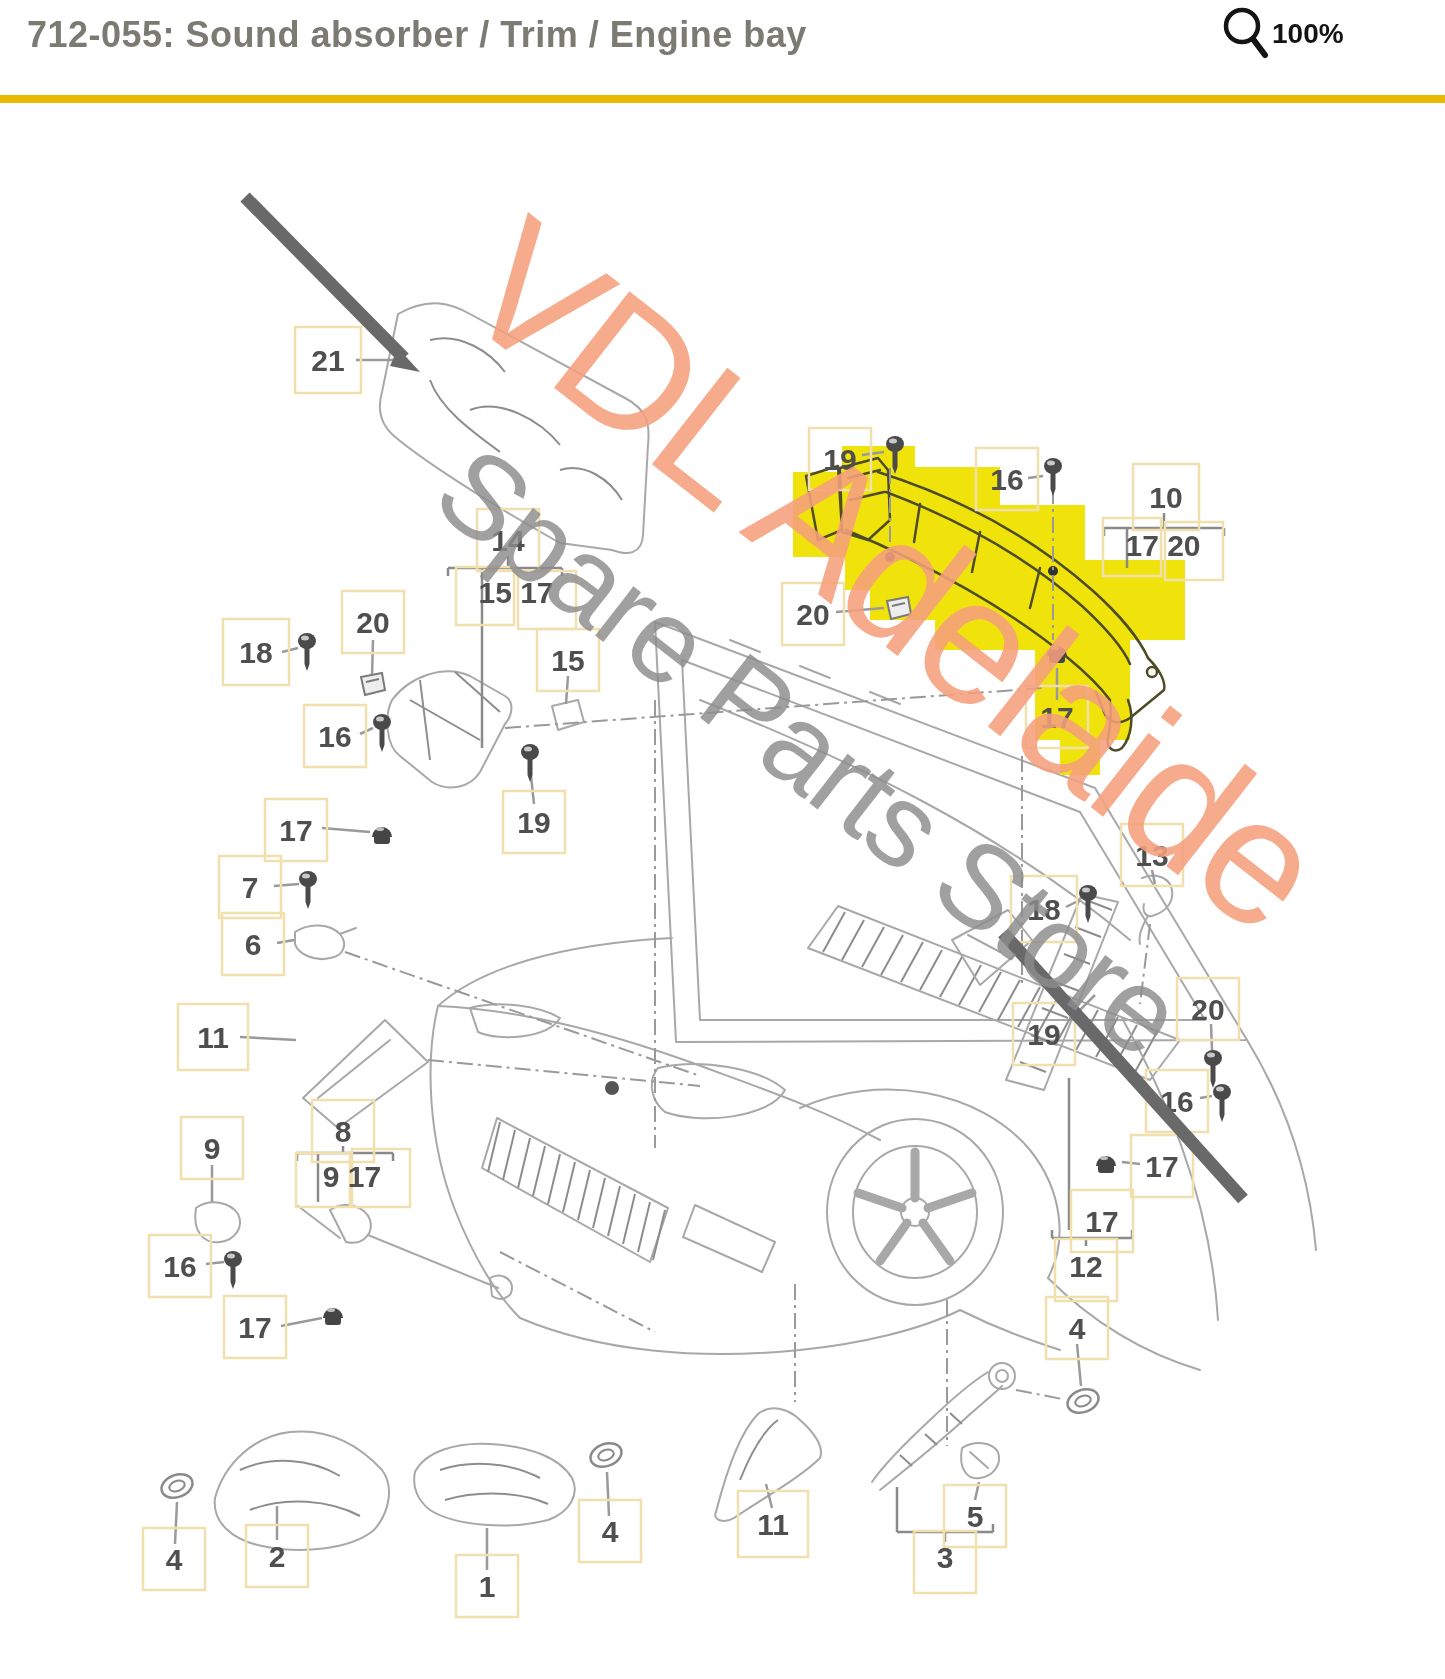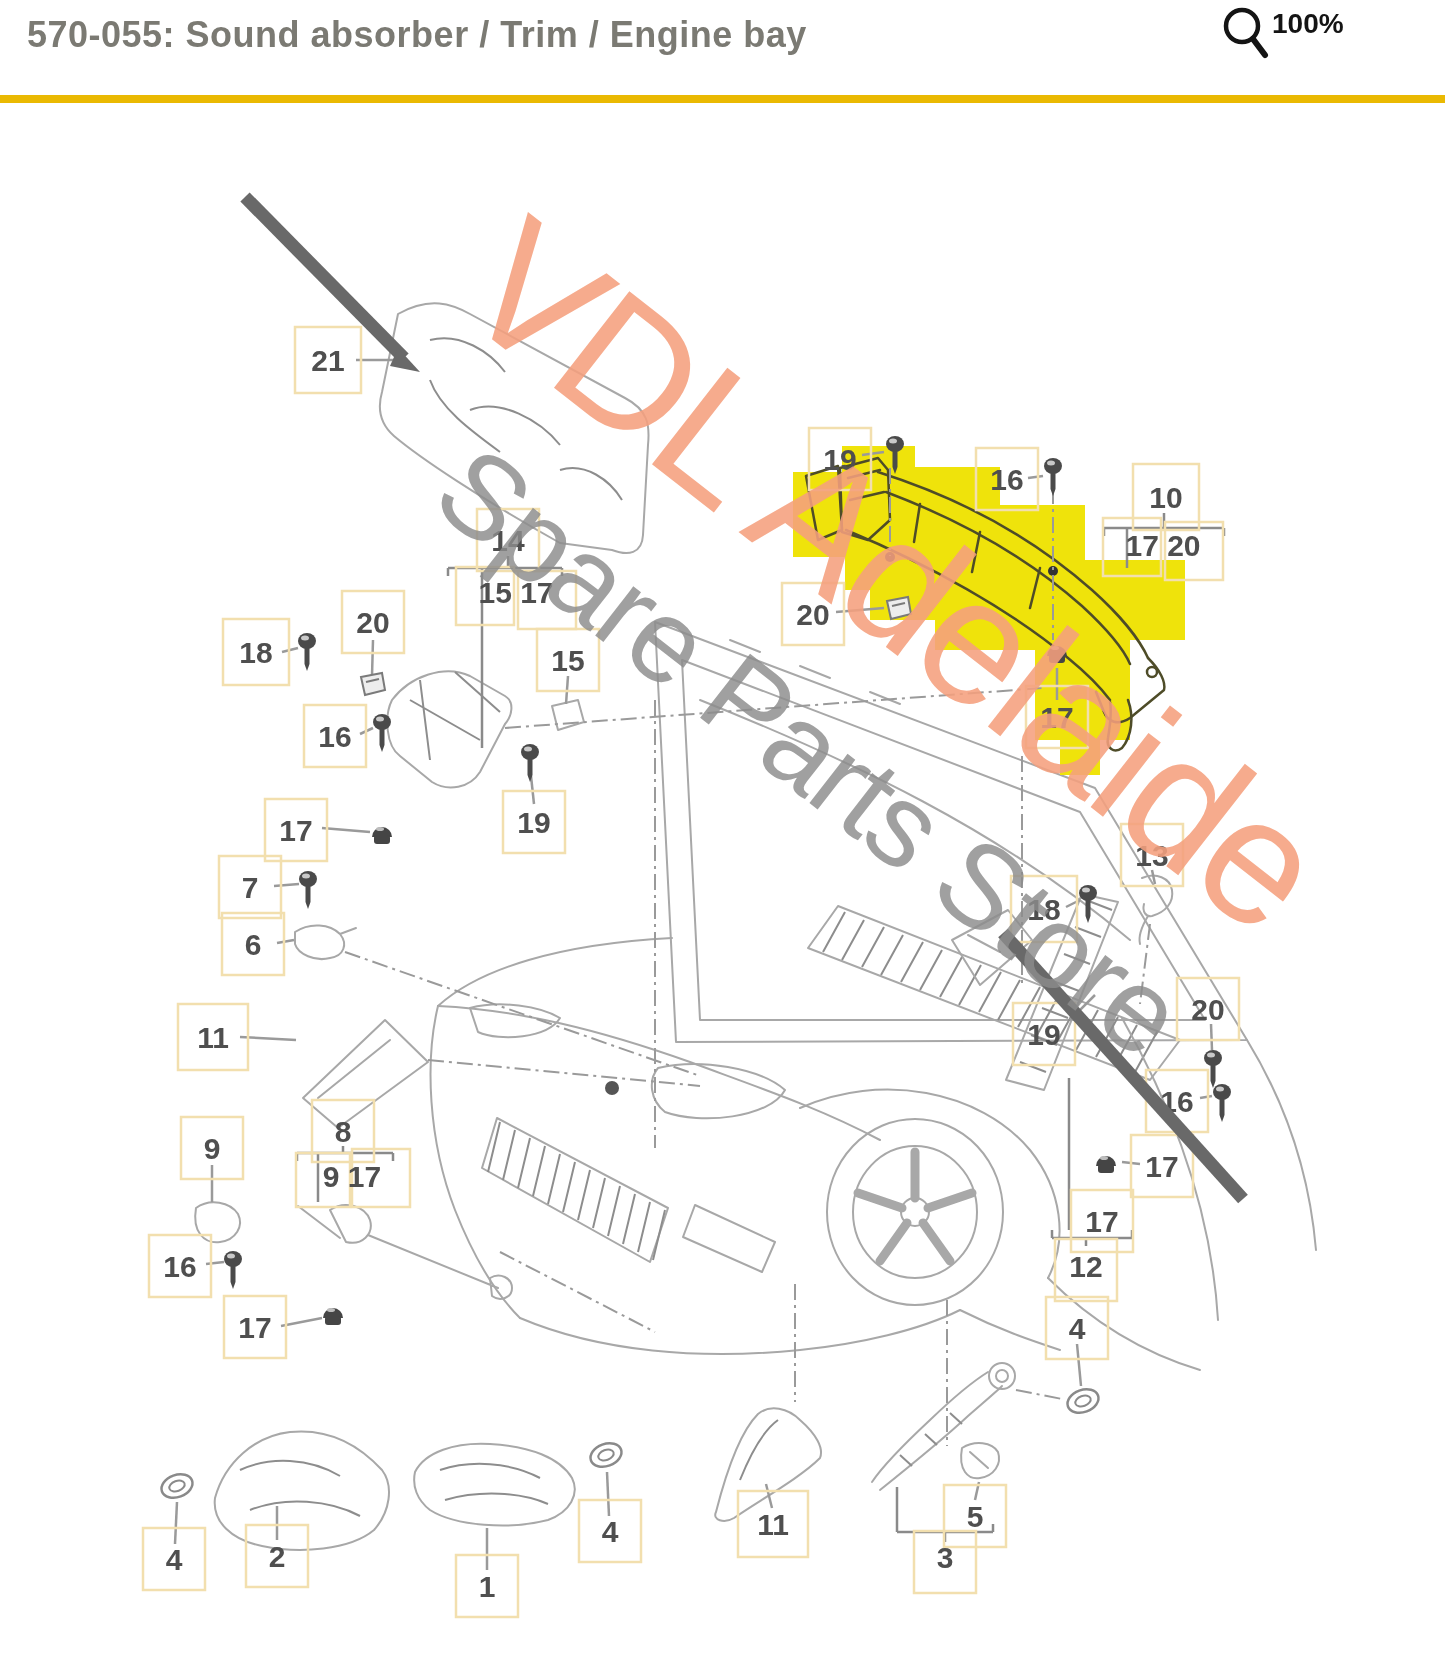--- a/index.html
+++ b/index.html
@@ -1,41 +1,41 @@
 <!DOCTYPE html>
 <html><head>
 <meta charset="utf-8">
 <style>
   html,body{margin:0;padding:0;background:#fff;}
   .page{position:relative;width:1445px;height:1679px;background:#ffffff;overflow:hidden;
         font-family:"Liberation Sans",sans-serif;}
   .title{position:absolute;left:27px;top:14px;font-size:36px;font-weight:bold;color:#7b7a73;
          letter-spacing:0.5px;white-space:nowrap;}
-  .zoomctl{position:absolute;left:1218px;top:2px;display:flex;align-items:flex-start;cursor:pointer;}
+  .zoomctl{position:absolute;left:1218px;top:2px;display:flex;align-items:center;cursor:pointer;}
   .zoomctl .pct{font-size:28px;font-weight:bold;color:#141414;margin-left:2px;margin-top:6px;}
   .divider{position:absolute;left:0;top:95px;width:1445px;height:8px;background:#eab902;}
   svg text.ln{font-family:"Liberation Sans",sans-serif;font-size:30px;font-weight:bold;fill:#4f4f4f;
               text-anchor:middle;}
   svg .lbox{fill:none;stroke:#f2dfae;stroke-width:2.5;}
   svg .sk{stroke:#a8a8a8;stroke-width:2;fill:none;stroke-linecap:round;stroke-linejoin:round;}
   svg .skd{stroke:#8d8d8d;stroke-width:2;fill:none;}
   svg .ld{stroke:#9a9a9a;stroke-width:2.5;fill:none;}
   svg .br{stroke:#8a8a8a;stroke-width:2.5;fill:none;}
   svg .dd{stroke:#9a9a9a;stroke-width:2;fill:none;stroke-dasharray:16 5 3 5;}
   svg .p10{stroke:#4e4c28;stroke-width:2.5;fill:none;stroke-linecap:round;stroke-linejoin:round;}
   svg .thick{stroke:#696969;stroke-width:13;fill:none;}
   .wm1{font-family:"Liberation Sans",sans-serif;font-size:178px;fill:#f5a07e;opacity:0.88;letter-spacing:-4px;}
   .wm2{font-family:"Liberation Sans",sans-serif;font-size:118px;fill:#8c8c8c;opacity:0.82;letter-spacing:-2px;}
 </style>
 </head>
 <body>
 
 <div class="page">
 
-  <div class="title">570-055: Sound absorber / Trim / Engine bay</div>
+  <div class="title">712-055: Sound absorber / Trim / Engine bay</div>
 
   <div class="zoomctl">
     <svg width="52" height="58" viewBox="0 0 52 58">
       <circle cx="24" cy="24" r="16" fill="none" stroke="#141414" stroke-width="4.5"></circle>
       <line x1="35" y1="37" x2="47" y2="53" stroke="#141414" stroke-width="6" stroke-linecap="round"></line>
     </svg>
     <span class="pct">100%</span>
   </div>
 
   <div class="divider"></div>

